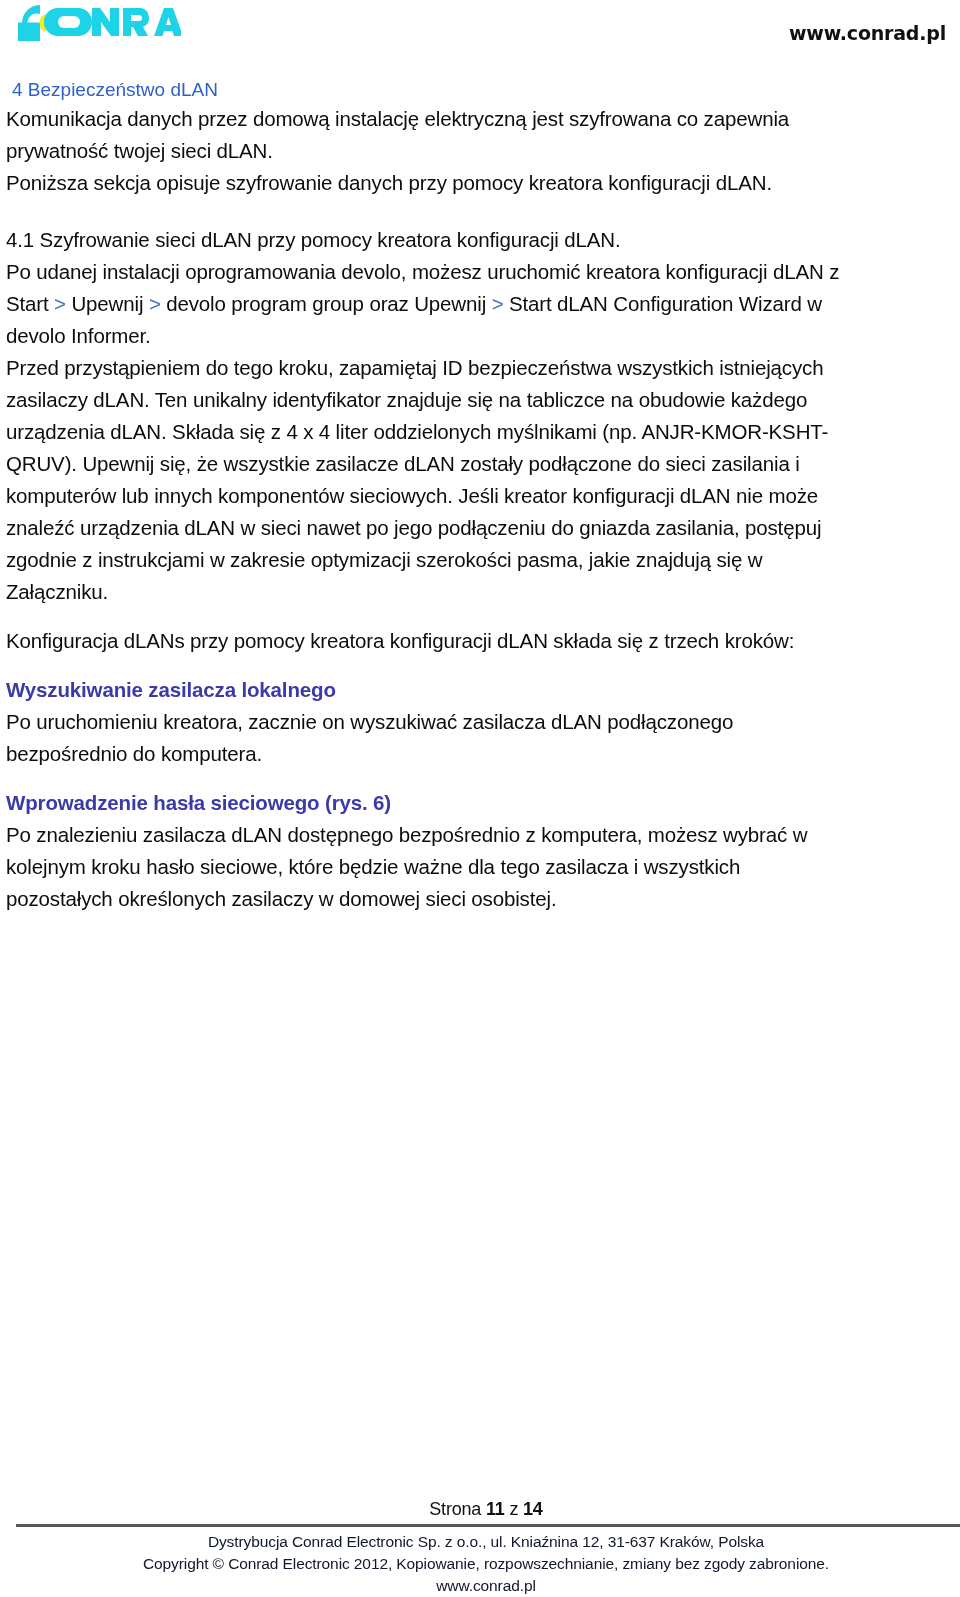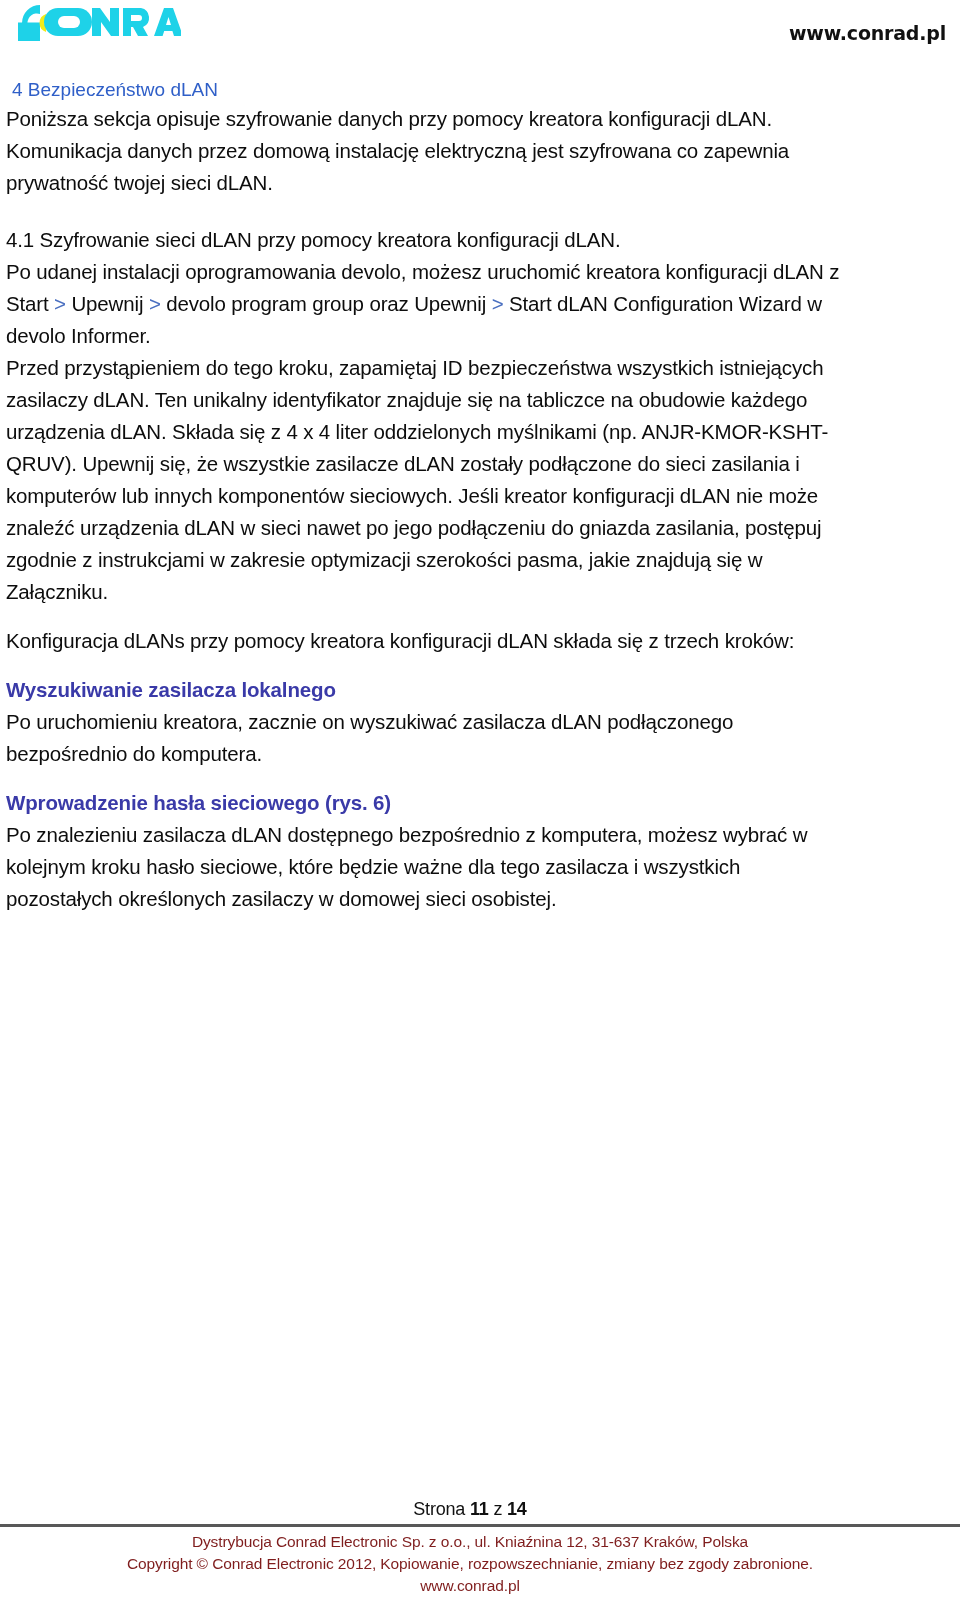--- a/index.html
+++ b/index.html
@@ -87,21 +87,21 @@
   .chev {
     color: #4a6fc0;
   }
 
   .spacer-md { height: 25px; }
   .spacer-sm { height: 17px; }
 
   
   .page-footer {
     position: absolute;
-    left: 0;
+    left: 16px;
     bottom: 0;
     width: 940px;
   }
   .page-number {
     text-align: center;
     font-family: "Liberation Sans", sans-serif;
     font-size: 18px;
     color: #111111;
     letter-spacing: -0.2px;
     padding-bottom: 4px;
@@ -110,21 +110,21 @@
   .footer-rule {
     width: 960px;
     height: 3px;
     background: #585858;
   }
   .footer-lines {
     text-align: center;
     font-family: "Liberation Sans", sans-serif;
     font-size: 15.5px;
     line-height: 22px;
-    color: #7f1d1d;
+    color: #0f172a;
     padding-top: 4px;
     letter-spacing: -0.1px;
   }
   .footer-lines div { white-space: nowrap; }
 </style>
 </head>
 <body>
 
 <div class="page-header">
 
@@ -149,23 +149,23 @@
     </svg>
   </div>
 
   <div class="site-url">www.conrad.pl</div>
 </div>
 
 <div class="content">
 
   <div class="h-section">4 Bezpieczeństwo  dLAN</div>
 
+  <p class="para">Komunikacja danych przez domową instalację elektryczną jest szyfrowana co zapewnia prywatność twojej sieci dLAN.</p>
+
   <p class="para">Poniższa sekcja opisuje szyfrowanie danych przy pomocy kreatora konfiguracji dLAN.</p>
-
-  <p class="para">Komunikacja danych przez domową instalację elektryczną jest szyfrowana co zapewnia prywatność twojej sieci dLAN.</p>
 
   <div class="spacer-md"></div>
 
   <p class="para">4.1 Szyfrowanie sieci dLAN przy pomocy kreatora konfiguracji dLAN.</p>
 
   <p class="para"><span>Po udanej instalacji oprogramowania devolo, możesz uruchomić kreatora konfiguracji dLAN z Start </span><span class="chev">&gt;</span><span> Upewnij </span><span class="chev">&gt;</span><span> devolo program group oraz Upewnij </span><span class="chev">&gt;</span><span> Start dLAN Configuration Wizard w devolo Informer.</span></p>
 
   <p class="para">Przed przystąpieniem do tego kroku,  zapamiętaj ID bezpieczeństwa wszystkich istniejących zasilaczy dLAN. Ten unikalny identyfikator znajduje się na tabliczce na obudowie każdego urządzenia  dLAN. Składa się z 4 x 4 liter oddzielonych myślnikami (np.  ANJR-KMOR-KSHT-QRUV). Upewnij się, że wszystkie zasilacze dLAN zostały podłączone do sieci zasilania  i komputerów lub innych komponentów sieciowych. Jeśli kreator konfiguracji dLAN nie może znaleźć urządzenia dLAN w sieci nawet po jego podłączeniu do gniazda zasilania, postępuj zgodnie z instrukcjami w zakresie optymizacji szerokości pasma, jakie znajdują się w Załączniku.</p>
 
   <div class="spacer-sm"></div>

